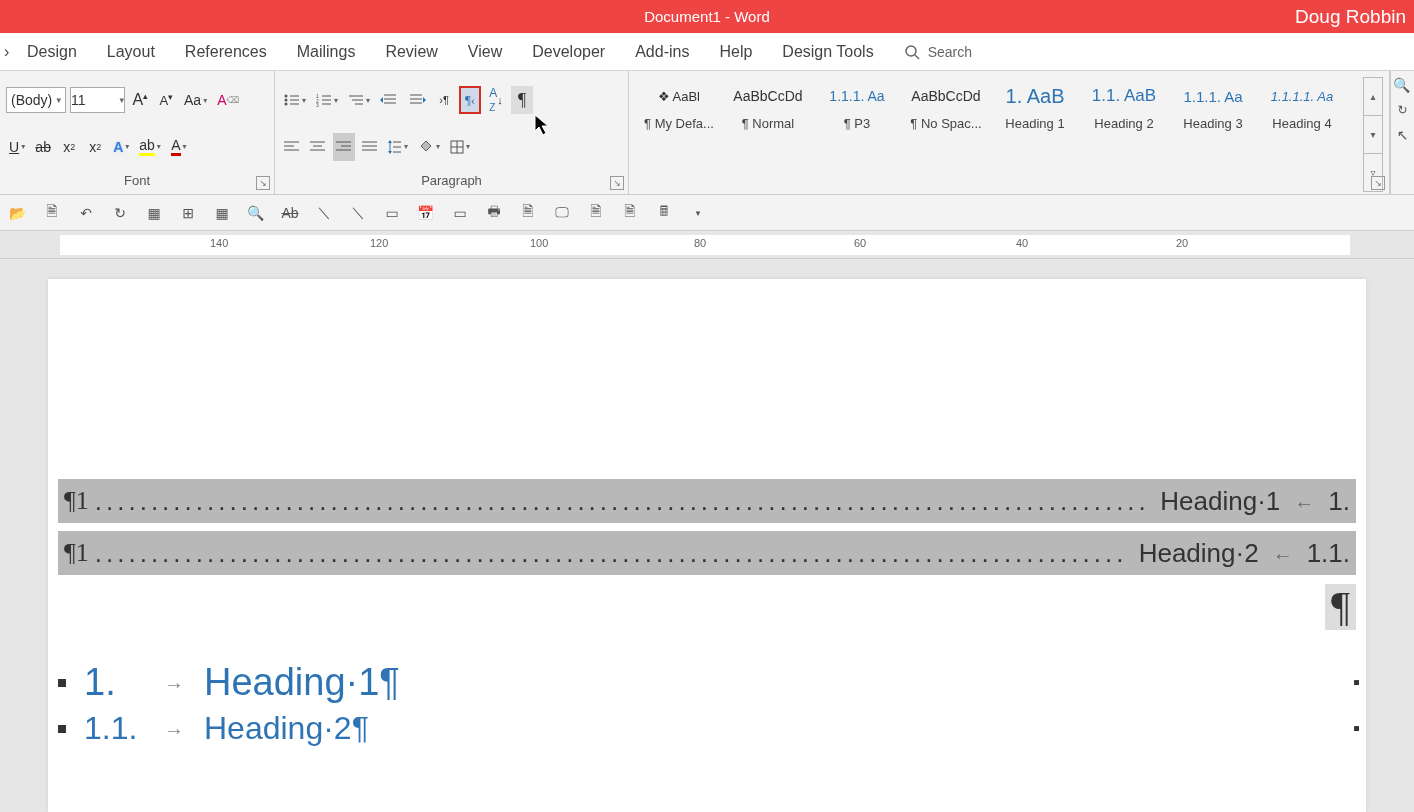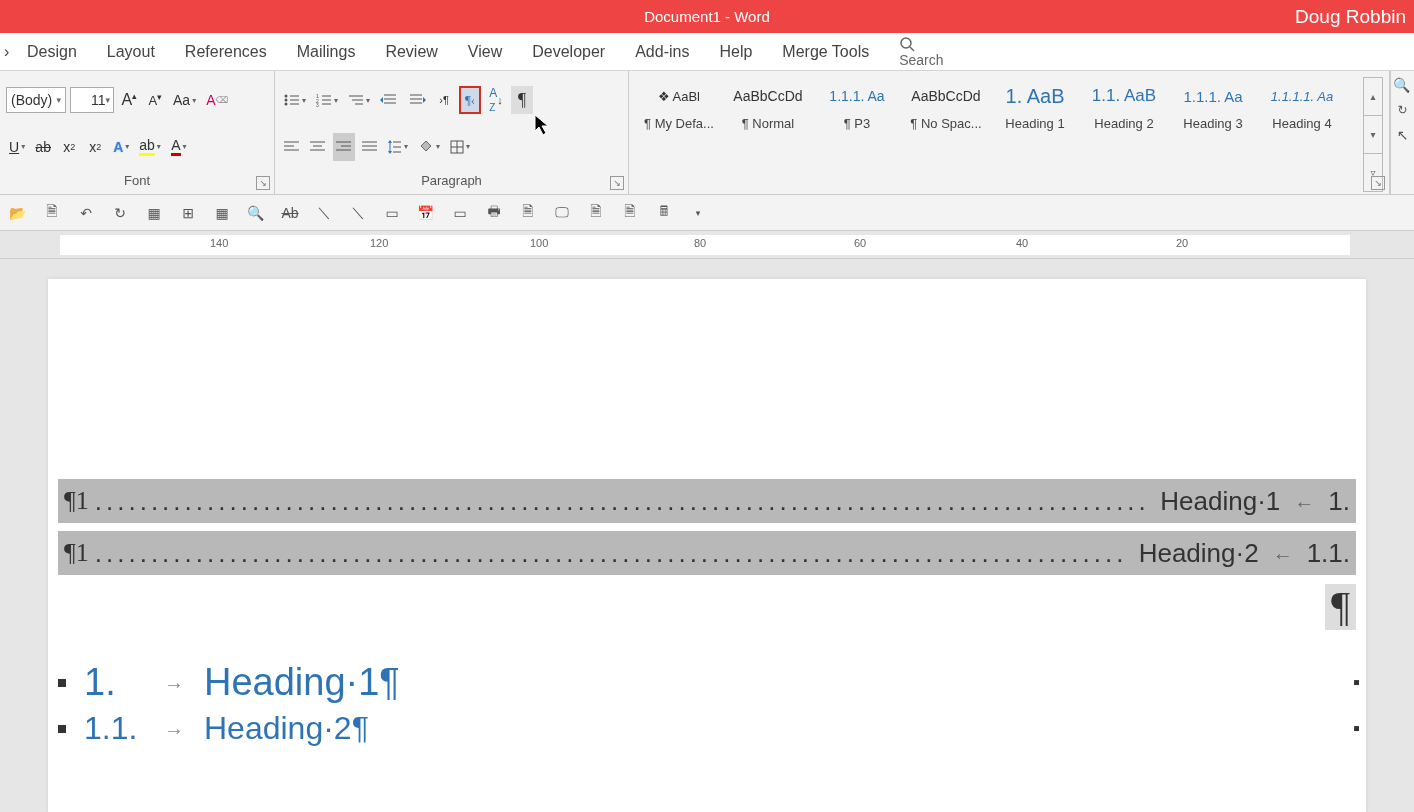--- a/index.html
+++ b/index.html
@@ -2,32 +2,32 @@
 <html><head>
 <meta charset="utf-8">
 <style>
   * { margin:0; padding:0; box-sizing:border-box; font-family:"Segoe UI",Arial,sans-serif; }
   body { background:#fff; width:1414px; height:812px; overflow:hidden; font-size:14px; color:#333; }
   .titlebar { height:33px; background:#ef4444; color:#fff; display:flex; align-items:center; justify-content:center; position:relative; }
   .titlebar .user { position:absolute; right:8px; font-size:19px;text-align:center; }
   .titlebar .title { font-size:15px; }
   .menubar { height:38px; background:#fff; border-bottom:1px solid #d4d4d4; display:flex; align-items:center; padding-left:0; }
   .menubar .tab { padding:5px 15px; height:100%; display:flex; align-items:center; font-size:16px; color:#444; cursor:pointer; }
-  .menubar .search { display:flex; align-items:flex-start; margin-left:15px; color:#666;flex-direction:column; }
+  .menubar .search { display:flex; align-items:flex-end; margin-left:15px; color:#666; }
   .menubar .search svg { margin-right:8px; }
   .ribbon { height:124px; background:#f3f3f3; border-bottom:1px solid #ccc; display:flex; }
   .group { border-right:1px solid #ccc; display:flex; flex-direction:column; position:relative; padding:6px 6px 2px 6px; }
   .group .body { flex:1; display:flex; flex-direction:column; justify-content:space-around; }
   .group .label { text-align:center; font-size:13px; color:#555; padding:3px 0; height:22px; }
   .group .launcher { position:absolute; right:4px; bottom:4px; width:14px; height:14px; border:1px solid #999; display:flex; align-items:center; justify-content:center; font-size:9px; color:#777; }
   .row { display:flex; align-items:center; gap:4px; }
   .btn { height:28px; min-width:22px; display:flex; align-items:center; justify-content:center; padding:0 3px; cursor:pointer; position:relative; }
   .btn.drop::after { content:"▾"; font-size:8px; color:#666; margin-left:2px; }
   .fontname { width:60px; height:26px; border:1px solid #aaa; background:#fff; display:flex; align-items:center; padding:0 4px; font-size:14px; }
-  .fontsize { width:44px; height:26px; border:1px solid #aaa; background:#fff; display:flex; align-items:center; padding:0 20px; font-size:14px; }
+  .fontsize { width:55px; height:26px; border:1px solid #aaa; background:#fff; display:flex; align-items:center; padding:0 0; font-size:14px; }
   .fontname::after, .fontsize::after { content:"▾"; font-size:9px; color:#666; margin-left:auto; }
   .superscript{ font-size:9px; vertical-align:super; }
   .subscript{ font-size:9px; vertical-align:sub; }
   .styles-group { flex:1; }
   .styles-gallery { display:flex; height:78px; gap:1px; flex:1; align-items:stretch; }
   .style-item { width:88px; border:1px solid transparent; display:flex; flex-direction:column; align-items:center; padding:4px 2px; cursor:pointer; }
   .style-item .preview { font-size:14px; height:28px; display:flex; align-items:center; justify-content:center; }
   .style-item .name { font-size:13px; color:#444; margin-top:6px; white-space:nowrap; overflow:hidden; max-width:82px; }
   .styles-scroll { width:20px; display:flex; flex-direction:column; border:1px solid #bbb; }
   .styles-scroll div { flex:1; display:flex; align-items:center; justify-content:center; font-size:10px; color:#666; border-bottom:1px solid #bbb; cursor:pointer; }
@@ -68,21 +68,21 @@
   <div class="tab" style="width:12px;padding:0 4px;">›</div>
   <div class="tab">Design</div>
   <div class="tab">Layout</div>
   <div class="tab">References</div>
   <div class="tab">Mailings</div>
   <div class="tab">Review</div>
   <div class="tab">View</div>
   <div class="tab">Developer</div>
   <div class="tab">Add-ins</div>
   <div class="tab">Help</div>
-  <div class="tab">Merge Tools</div>
+  <div class="tab">Design Tools</div>
   <div class="search">
     <svg width="16" height="16" viewBox="0 0 16 16">
         <circle cx="7" cy="7" r="5" fill="none" stroke="#666" stroke-width="1.5"></circle>
         <line x1="11" y1="11" x2="15" y2="15" stroke="#666" stroke-width="1.5"></line>
       </svg>
     <span>Search</span>
   </div>
 </div>
 
 <div class="ribbon">

